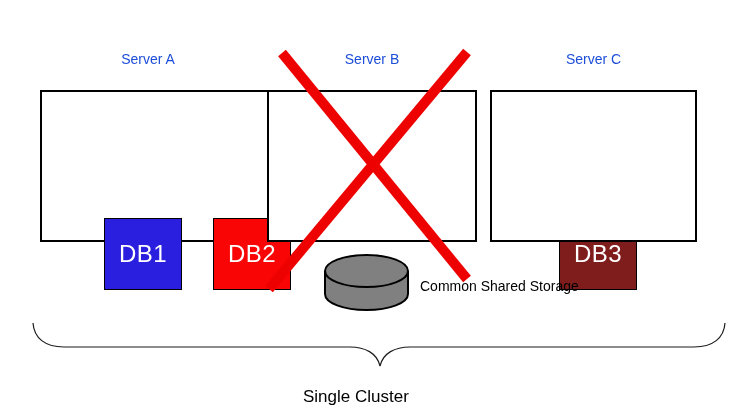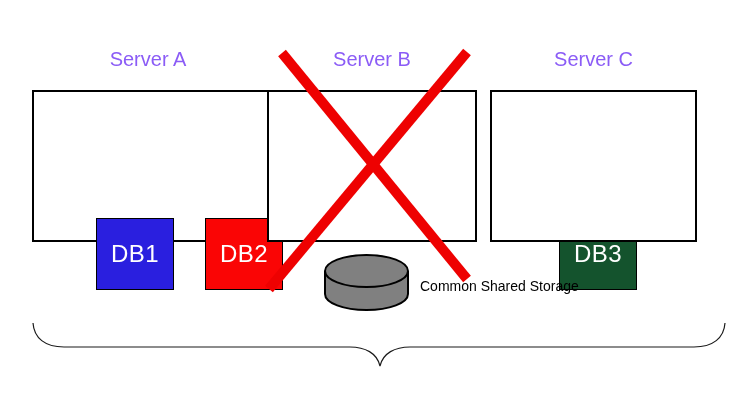--- a/index.html
+++ b/index.html
@@ -2,31 +2,31 @@
 <html><head>
 <meta charset="utf-8">
 <style>
   html,body { margin:0; padding:0; background:#ffffff; }
   .canvas {
     position:relative; width:734px; height:414px; background:#ffffff;
     font-family:"Liberation Sans", sans-serif; color:#000; overflow:hidden;
   }
   .server-label {
     position:absolute; top:49px; height:20px; text-align:center;
-    font-size:20px; line-height:20px; color:#8b5cf6;
+    font-size:14px; line-height:20px; color:#1d4ed8;
   }
   #label-a { left:40px;  width:216px; }
   #label-b { left:267px; width:210px; }
   #label-c { left:490px; width:207px; }
 
   .server-box {
     position:absolute; top:90px; height:152px; border:2px solid #000;
     background:#ffffff; box-sizing:border-box;
   }
-  #box-a { left:32px;  width:256px; }
+  #box-a { left:40px;  width:256px; }
   #box-b { left:267px; width:210px; }
   #box-c { left:490px; width:207px; }
 
   .db {
     position:absolute; top:126px; width:78px; height:72px;
     border:1px solid #000; box-sizing:border-box;
     display:flex; align-items:center; justify-content:center;
     font-size:24px; letter-spacing:0.5px;
   }
   #db1 { left:62px;  }
@@ -54,28 +54,29 @@
   <div class="server-label" id="label-a">Server A</div>
   <div class="server-label" id="label-b">Server B</div>
   <div class="server-label" id="label-c">Server C</div>
 
   <div class="server-box" id="box-a">
     <div class="db" id="db1" style="background: rgb(42, 31, 223); color: rgb(255, 255, 255);">DB1</div>
     <div class="db" id="db2" style="background: rgb(250, 5, 5); color: rgb(255, 255, 255);">DB2</div>
   </div>
 
   <div class="server-box" id="box-b">
-    <div class="db" id="db3" style="background: #14532d; color: rgb(255, 255, 255);">DB3</div>
+    <div class="db" id="db3" style="background: #7f1d1d; color: rgb(255, 255, 255);">DB3</div>
   </div>
 
   <div class="server-box" id="box-c">
     
   </div>
 
   <div class="storage-label">Common Shared Storage</div>
+  <div class="cluster-label">Single Cluster</div>
 
   <svg class="overlay" viewBox="0 0 734 414">
 
     <g>
       <path d="M325,271 L325,294 C325,303 343.5,310 366.5,310 C389.5,310 408,303 408,294 L408,271" stroke="#000000" stroke-width="2" fill="#808080"></path>
       <ellipse cx="366.5" cy="271" rx="41.5" ry="16" stroke="#000000" stroke-width="2" fill="#808080"></ellipse>
     </g>
 
     <g>
       <line x1="282" y1="53" x2="467" y2="279" stroke-width="10" stroke-linecap="butt" stroke="#ee0101"></line>

